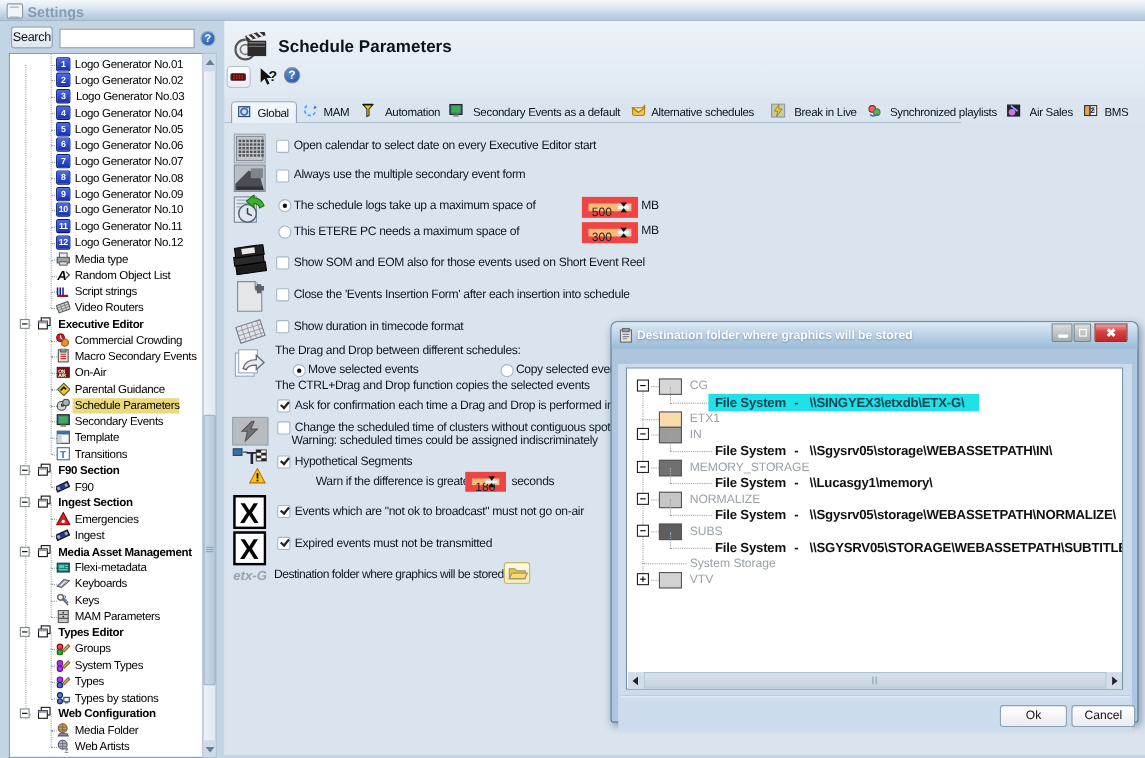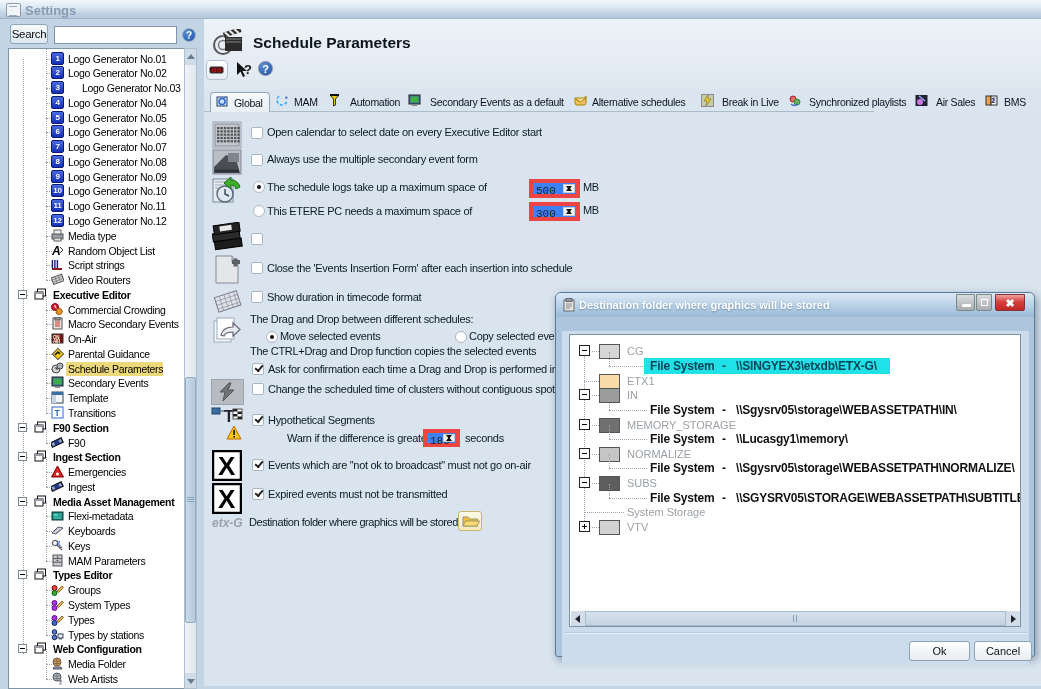--- a/index.html
+++ b/index.html
@@ -56,21 +56,21 @@
 .tab .tl { position:absolute; top:4px; }
 #tabGlobal { background:linear-gradient(#f5f9fc,#e8eff5); border:1px solid #8ea4b8; border-bottom:none;
   border-radius:4px 4px 0 0; }
 #content { left:0; top:93px; width:837px; height:574px; background:#d9e4ee; position:absolute; }
 .cb { position:absolute; width:12px; height:12px; background:#fff; border:1px solid #a8b6c2; border-radius:2px; }
 .cb.chk:before { content:""; position:absolute; left:2px; top:1px; width:6px; height:3px;
   border-left:2px solid #222; border-bottom:2px solid #222; transform:rotate(-50deg); }
 .rb { position:absolute; width:12px; height:12px; background:#fff; border:1px solid #a8b6c2; border-radius:50%; }
 .rb.sel:before { content:""; position:absolute; left:3px; top:3px; width:4px; height:4px; background:#111; border-radius:50%; }
 .ct { position:absolute; font-size:11px; letter-spacing:-0.3px; color:#0d1a26; white-space:nowrap; }
-.spin { position:absolute; background:#3b82f6; border:4px solid #ef4444;font-family:Liberation Mono, monospace; }
+.spin { position:absolute; background:#fdba74; border:6px solid #ef4444; }
 .spin .num { position:absolute; left:3px; top:2px; font-size:11px; color:#222; }
 .spin .arrows { position:absolute; right:1px; top:1px; bottom:1px; width:12px; background:#f4f6f8; border:1px solid #c5ced6; }
 .spin .arrows:before { content:""; position:absolute; left:2px; top:2px;
   border-left:3px solid transparent; border-right:3px solid transparent; border-bottom:4px solid #111; }
 .spin .arrows:after { content:""; position:absolute; left:2px; bottom:2px;
   border-left:3px solid transparent; border-right:3px solid transparent; border-top:4px solid #111; }
 #popup { left:555px; top:292px; width:480px; height:365px;
   background:#adc6dd; border:1px solid #597b9b; border-radius:6px 6px 3px 3px;
   box-shadow:2px 3px 8px rgba(40,60,80,.45); }
 #poptitle { position:absolute; left:0; top:0; width:100%; height:24px;
@@ -123,21 +123,21 @@
       <div class="lbl" style="left:59px;">Logo Generator No.01</div>
     </div>
 <div class="trow " style="top:17.3px; width:176px;">
       <div class="hstub" style="left:37px; top:7px; width:6px;"></div>
       <div class="ticon lgico" style="left:42px;">2</div>
       <div class="lbl" style="left:59px;">Logo Generator No.02</div>
     </div>
 <div class="trow " style="top:32.0px; width:176px;">
       <div class="hstub" style="left:37px; top:7px; width:6px;"></div>
       <div class="ticon lgico" style="left:42px;">3</div>
-      <div class="lbl" style="left:73px;">Logo Generator No.03</div>
+      <div class="lbl" style="left:60px;">Logo Generator No.03</div>
     </div>
 <div class="trow " style="top:46.8px; width:176px;">
       <div class="hstub" style="left:37px; top:7px; width:6px;"></div>
       <div class="ticon lgico" style="left:42px;">4</div>
       <div class="lbl" style="left:59px;">Logo Generator No.04</div>
     </div>
 <div class="trow " style="top:61.6px; width:176px;">
       <div class="hstub" style="left:37px; top:7px; width:6px;"></div>
       <div class="ticon lgico" style="left:42px;">5</div>
       <div class="lbl" style="left:59px;">Logo Generator No.05</div>
@@ -703,34 +703,36 @@
       </div>
 <div class="ct" style="left:379px;top:69px;">MB</div>
 <div class="rb" style="left:49px;top:93px;"></div>
 <div class="ct" style="left:63px;top:93px;">This ETERE PC needs a maximum space of</div>
 <div class="spin" style="left:325px;top:90px;width:51px;height:19px;">
         <span class="num">300</span>
         <span class="arrows"></span>
       </div>
 <div class="ct" style="left:379px;top:92px;">MB</div>
 <div class="cb" style="left:47px;top:121px;"></div>
+<div class="ct" style="left:63px;top:121px;">Show SOM and EOM also for those events used on Short Event Reel</div>
 <div class="cb" style="left:47px;top:150px;"></div>
 <div class="ct" style="left:63px;top:150px;">Close the 'Events Insertion Form' after each insertion into schedule</div>
 <div class="cb" style="left:47px;top:179px;"></div>
 <div class="ct" style="left:63px;top:179px;">Show duration in timecode format</div>
 <div class="ct" style="left:46px;top:201px;">The Drag and Drop between different schedules:</div>
 <div class="rb sel" style="left:62px;top:219px;"></div>
 <div class="ct" style="left:76px;top:218px;">Move selected events</div>
 <div class="rb" style="left:251px;top:219px;"></div>
 <div class="ct" style="left:265px;top:218px;">Copy selected events</div>
 <div class="ct" style="left:46px;top:233px;">The CTRL+Drag and Drop function copies the selected events</div>
 <div class="cb chk" style="left:48px;top:251px;"></div>
 <div class="ct" style="left:64px;top:251px;">Ask for confirmation each time a Drag and Drop is performed in the schedule</div>
 <div class="cb" style="left:48px;top:271px;"></div>
 <div class="ct" style="left:64px;top:271px;">Change the scheduled time of clusters without contiguous spots to the first</div>
+<div class="ct" style="left:61px;top:283px;">Warning: scheduled times could be assigned indiscriminately</div>
 <div class="cb chk" style="left:48px;top:302px;"></div>
 <div class="ct" style="left:64px;top:302px;">Hypothetical Segments</div>
 <div class="ct" style="left:53px;top:320px;margin-left:30px;">Warn if the difference is greater than</div>
 <div class="spin" style="left:219px;top:317px;width:37px;height:18px;">
         <span class="num">180</span>
         <span class="arrows"></span>
       </div>
 <div class="ct" style="left:261px;top:320px;">seconds</div>
 <div class="cb chk" style="left:48px;top:347px;"></div>
 <div class="ct" style="left:64px;top:347px;">Events which are "not ok to broadcast" must not go on-air</div>

